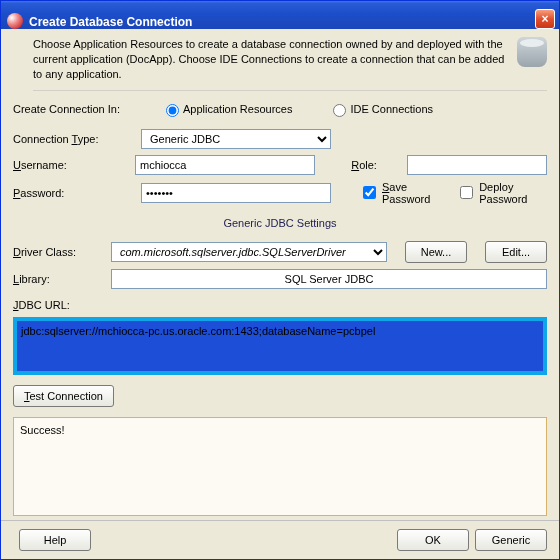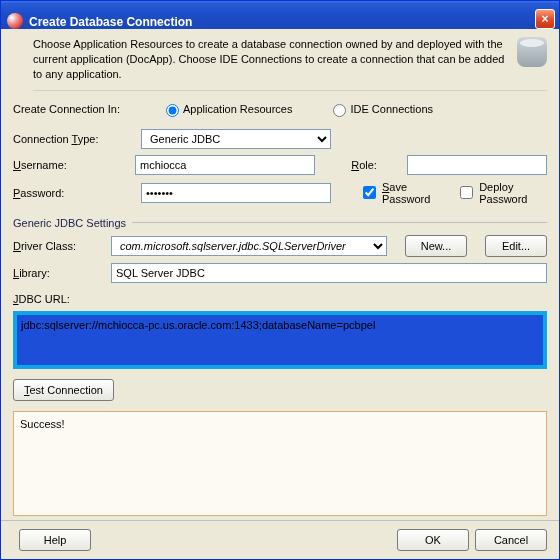--- a/index.html
+++ b/index.html
@@ -93,21 +93,21 @@
   }
   .field-m { width: 190px; }
   .field-s { width: 140px; }
   textarea { height: auto; resize: none; }
   .radio-row .label { width: 130px; }
   .radio-opt { display: inline-flex; align-items: center; margin-right: 18px; }
   .radio-opt input { margin-right: 4px; }
   .group-title {
     color: #336; font-weight: normal;
     margin: 6px 0 6px 0;
-    display: flex; align-items: center; gap: 6px;
+    display: flex; align-items: center; gap: 6px; flex-direction: column;
   }
   .group-title .line { flex:1; height:1px; background:#c0c0c0; }
   .pw-row-right { flex:1; display:flex; align-items:center; gap:14px; margin-left:10px; }
   .chk { display:inline-flex; align-items:center; gap:3px; }
   .driver-row select { flex:1;font-style:italic; }
   .btn {
     font: inherit;
     background: linear-gradient(to bottom, #fefefe, #e8e8e0);
     border: 1px solid #7a7a7a;
     border-radius: 3px;
@@ -134,21 +134,21 @@
   }
   .footer {
     border-top: 1px solid #c0c0c0;
     padding: 8px 12px;
     display: flex;
     align-items: center;
   }
   .footer .spacer { flex: 1; }
   .footer .btn { min-width: 72px; margin-left: 6px; }
   .lib-field {
-    flex:1; background: #ece9d8; border: none; padding:2px 4px; height:20px;
+    flex:1; background: #ece9d8; border: none; padding:2px 4px; height:20px;text-align:center;
   }
 </style>
 </head>
 <body>
 
 <div class="dialog">
   <div class="titlebar">
     <div class="app-icon"></div>
     <div class="title">Create Database Connection</div>
     <div class="close">
@@ -238,15 +238,15 @@
       <button class="btn" style="min-width:100px"><span class="underline">T</span>est Connection</button>
     </div>
     <div class="test-area">Success!</div>
 
   </div>
 
   <div class="footer">
     <button class="btn">Help</button>
     <div class="spacer"></div>
     <button class="btn">OK</button>
-    <button class="btn">Cancel</button>
+    <button class="btn">Generic</button>
   </div>
 </div>
 
 </body></html>

